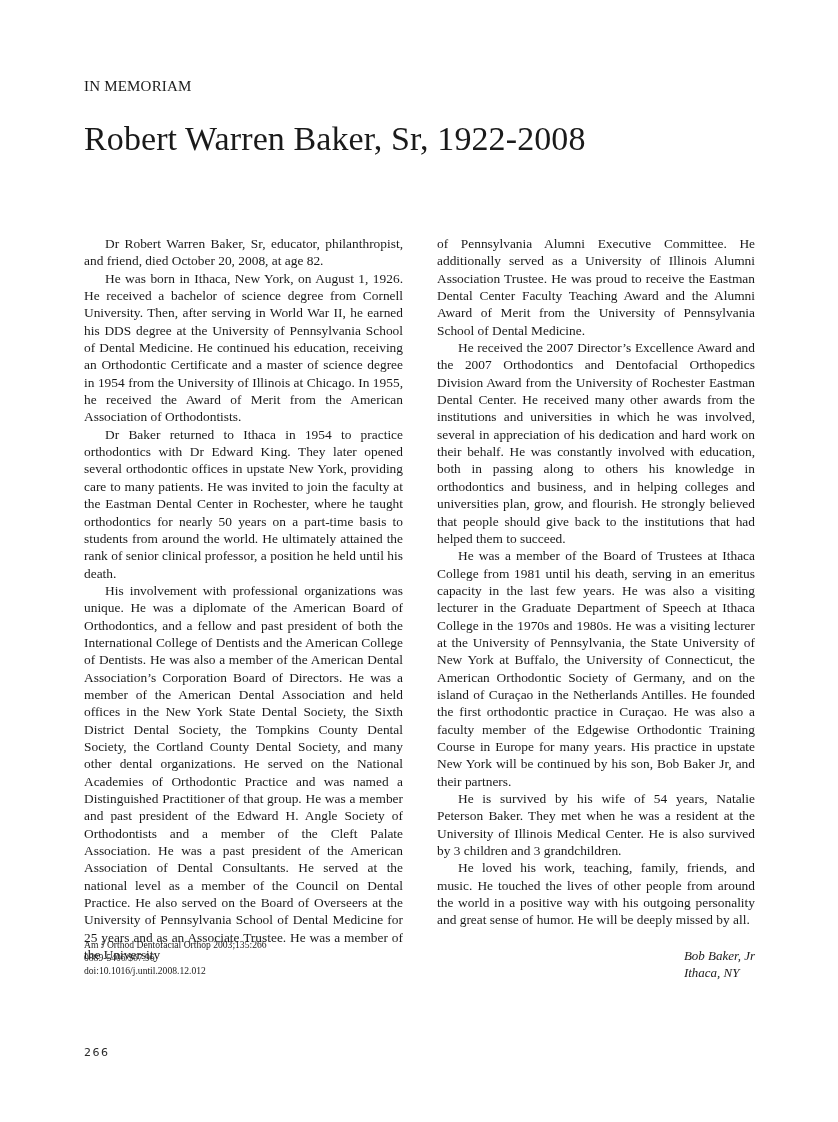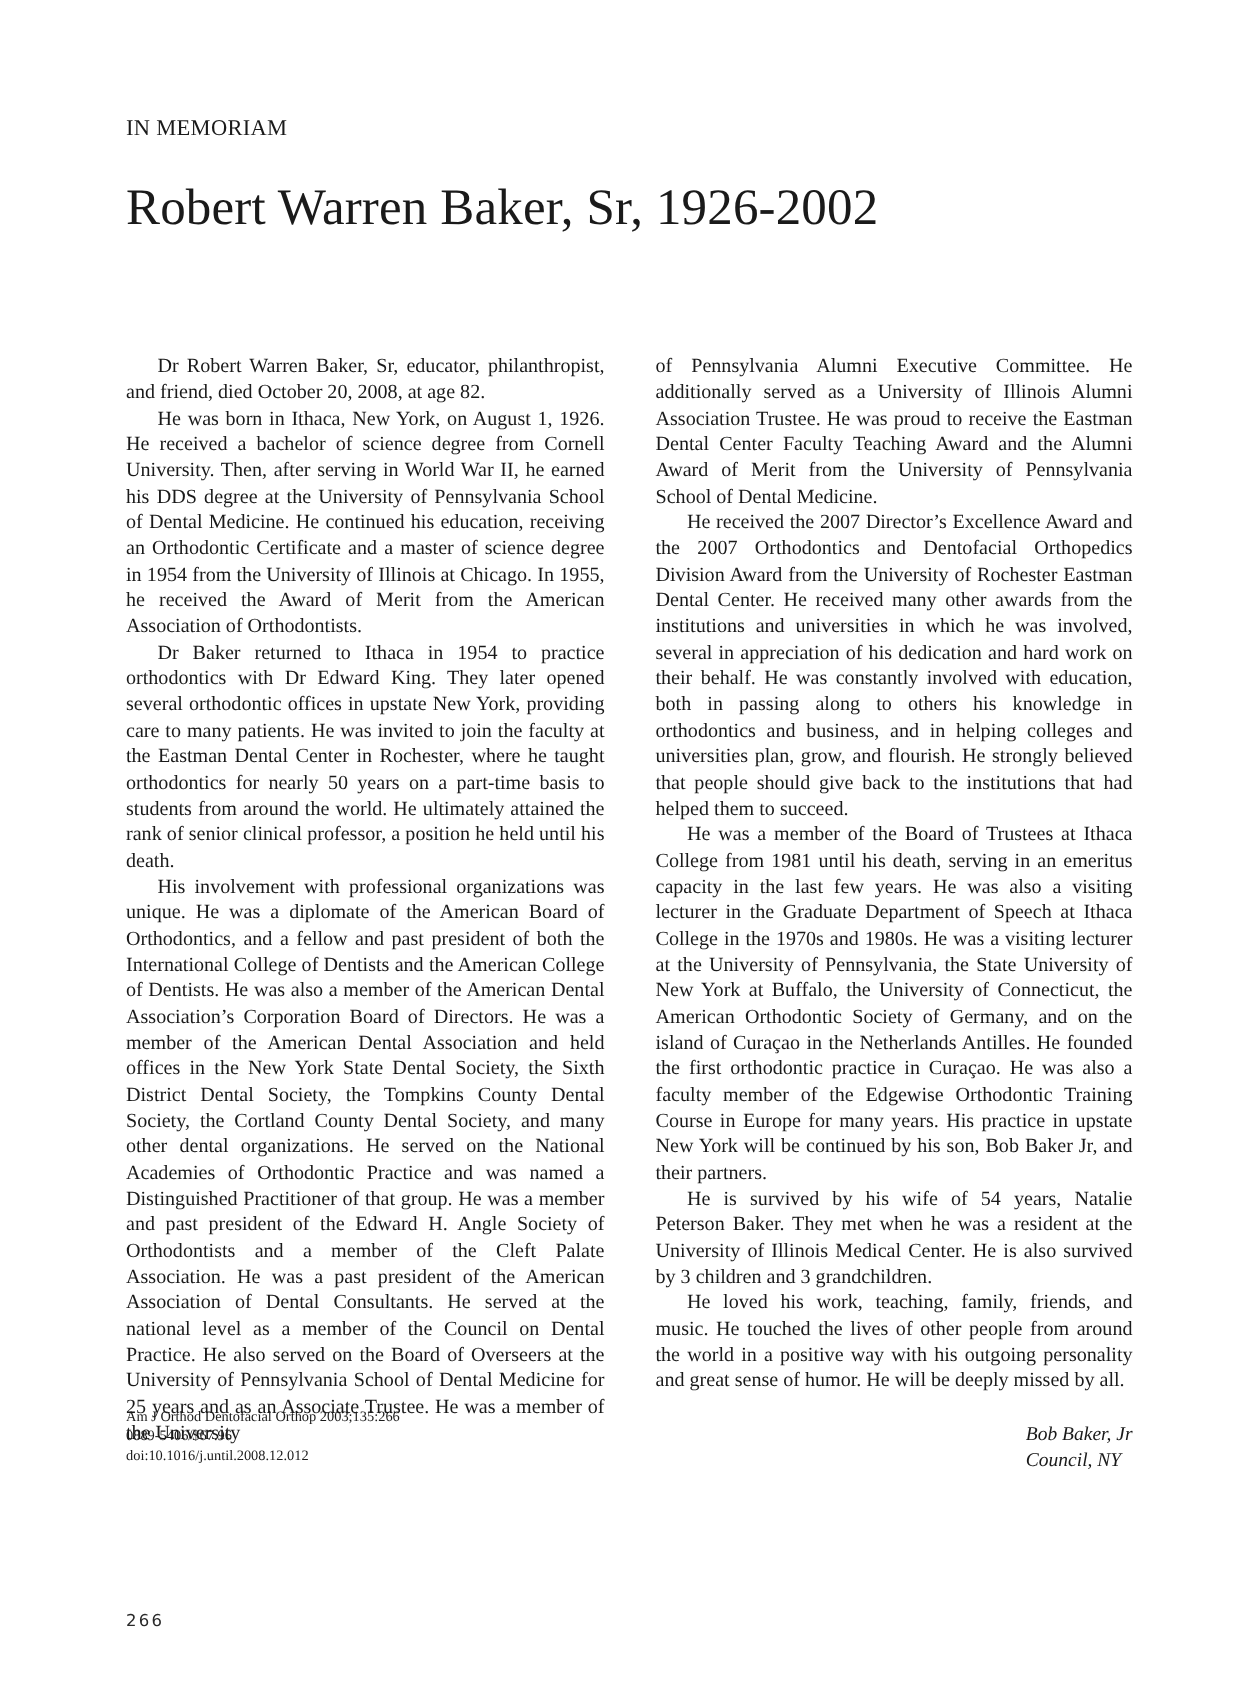--- a/index.html
+++ b/index.html
@@ -69,48 +69,47 @@
       color: #1a1a1a;
     }
     .page-number {
       position: absolute;
       left: 84px;
       top: 1046px;
       font-family: "DejaVu Sans", "Liberation Sans", sans-serif;
       font-size: 11px;
       letter-spacing: 1.5px;
       color: #2a2a2a;
-      margin-top: 28px;
     }
   </style>
 </head>
 <body>
 
 <div class="section-label">IN MEMORIAM</div>
 
-<h1 class="article-title">Robert Warren Baker, Sr, 1926-2002</h1>
+<h1 class="article-title">Robert Warren Baker, Sr, 1922-2008</h1>
 
 <div class="col col-left">
   <p>Dr Robert Warren Baker, Sr, educator, philanthro­pist, and friend, died October 20, 2008, at age 82.</p>
   <p>He was born in Ithaca, New York, on August 1, 1926. He received a bachelor of science degree from Cornell University. Then, after serving in World War II, he earned his DDS degree at the University of Pennsylvania School of Dental Medicine. He continued his education, receiving an Orthodontic Certificate and a master of science degree in 1954 from the University of Illinois at Chicago. In 1955, he received the Award of Merit from the American Association of Orthodon­tists.</p>
   <p>Dr Baker returned to Ithaca in 1954 to practice orthodontics with Dr Edward King. They later opened several orthodontic offices in upstate New York, pro­viding care to many patients. He was invited to join the faculty at the Eastman Dental Center in Rochester, where he taught orthodontics for nearly 50 years on a part-time basis to students from around the world. He ultimately attained the rank of senior clinical professor, a position he held until his death.</p>
   <p>His involvement with professional organizations was unique. He was a diplomate of the American Board of Orthodontics, and a fellow and past president of both the International College of Dentists and the American College of Dentists. He was also a member of the American Dental Association’s Corporation Board of Directors. He was a member of the American Dental Association and held offices in the New York State Dental Society, the Sixth District Dental Society, the Tompkins County Dental Society, the Cortland County Dental Society, and many other dental organizations. He served on the National Academies of Orthodontic Practice and was named a Distinguished Practitioner of that group. He was a member and past president of the Edward H. Angle Society of Orthodontists and a member of the Cleft Palate Association. He was a past president of the American Association of Dental Con­sultants. He served at the national level as a member of the Council on Dental Practice. He also served on the Board of Overseers at the University of Pennsylvania School of Dental Medicine for 25 years and as an Associate Trustee. He was a member of the University</p>
 </div>
 
 <div class="col col-right">
   <p class="cont">of Pennsylvania Alumni Executive Committee. He additionally served as a University of Illinois Alumni Association Trustee. He was proud to receive the Eastman Dental Center Faculty Teaching Award and the Alumni Award of Merit from the University of Pennsylvania School of Dental Medicine.</p>
   <p>He received the 2007 Director’s Excellence Award and the 2007 Orthodontics and Dentofacial Orthopedics Division Award from the University of Rochester Eastman Dental Center. He received many other awards from the institutions and universities in which he was involved, several in appreciation of his dedication and hard work on their behalf. He was constantly involved with education, both in passing along to others his knowledge in orthodontics and business, and in helping colleges and universities plan, grow, and flourish. He strongly believed that people should give back to the institutions that had helped them to succeed.</p>
   <p>He was a member of the Board of Trustees at Ithaca College from 1981 until his death, serving in an emeritus capacity in the last few years. He was also a visiting lecturer in the Graduate Department of Speech at Ithaca College in the 1970s and 1980s. He was a visiting lecturer at the University of Pennsylvania, the State University of New York at Buffalo, the Univer­sity of Connecticut, the American Orthodontic Society of Germany, and on the island of Curaçao in the Netherlands Antilles. He founded the first orthodontic practice in Curaçao. He was also a faculty member of the Edgewise Orthodontic Training Course in Europe for many years. His practice in upstate New York will be continued by his son, Bob Baker Jr, and their partners.</p>
   <p>He is survived by his wife of 54 years, Natalie Peterson Baker. They met when he was a resident at the University of Illinois Medical Center. He is also sur­vived by 3 children and 3 grandchildren.</p>
   <p>He loved his work, teaching, family, friends, and music. He touched the lives of other people from around the world in a positive way with his outgoing personality and great sense of humor. He will be deeply missed by all.</p>
 </div>
 
 <div class="signature">
   <div>Bob Baker, Jr</div>
-  <div>Council, NY</div>
+  <div>Ithaca, NY</div>
 </div>
 
 <div class="citation">
   <div>Am J Orthod Dentofacial Orthop 2003;135:266</div>
   <div>0889-5406/$67.96</div>
   <div>doi:10.1016/j.until.2008.12.012</div>
 </div>
 
 <div class="page-number">266</div>
 

